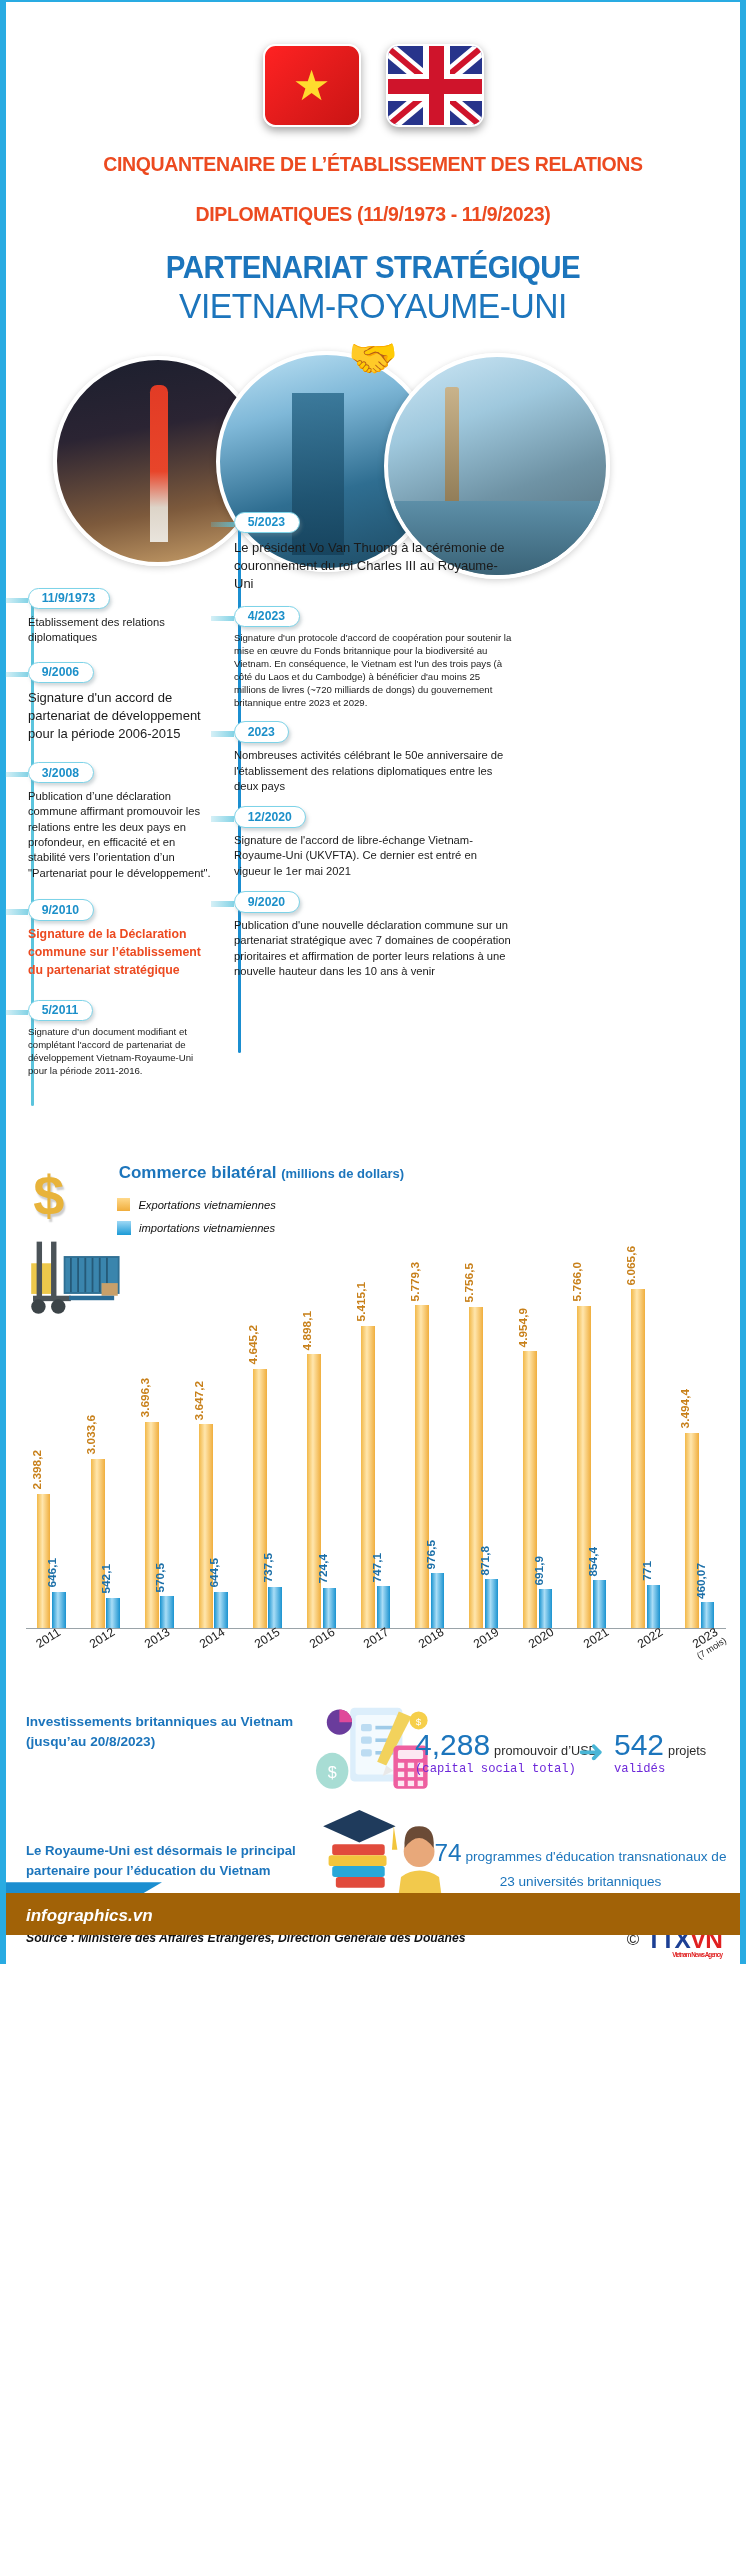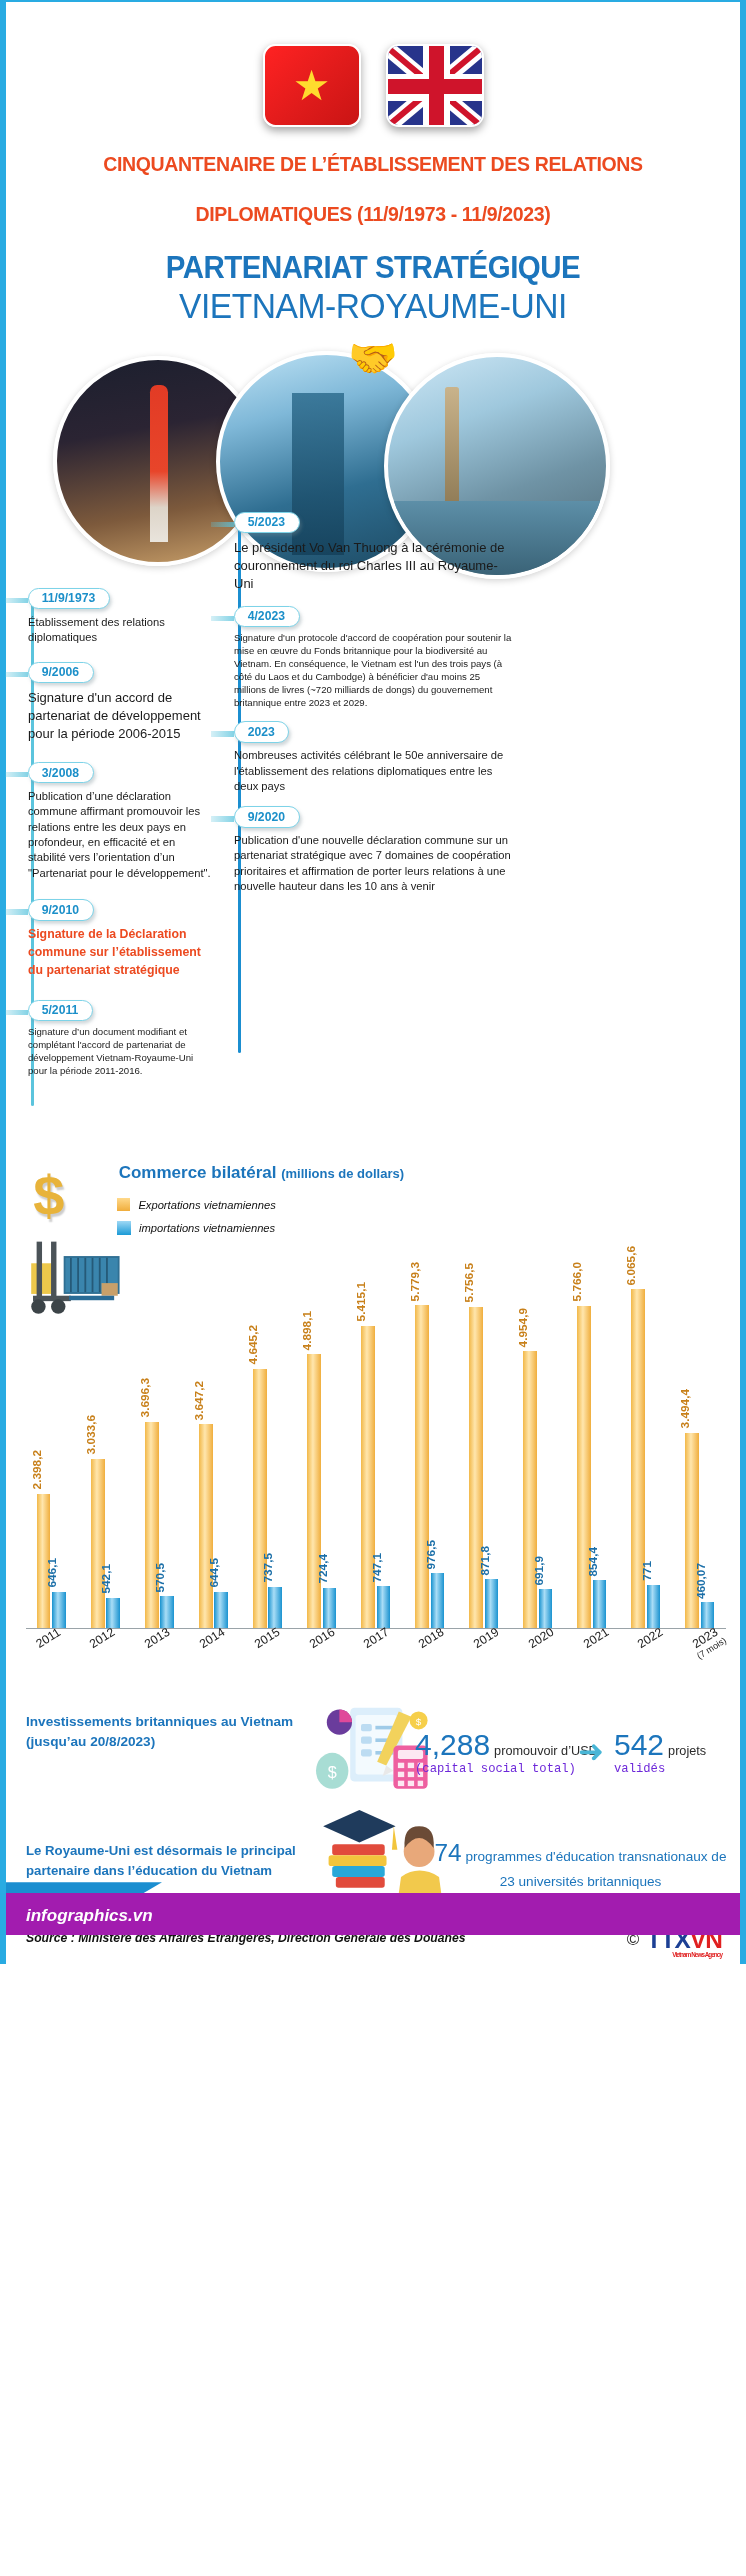--- a/index.html
+++ b/index.html
@@ -222,21 +222,21 @@
     position: absolute; left: 20px; top: 132px;
     font-style: italic; font-weight: 700; font-size: 12.2px; color: #111;
   }
   .ttx { position: absolute; right: 18px; top: 127px; display:flex; align-items:center; gap:7.2px; }
   .ttx .copy { font-size: 17px; color:#2b2b2b; }
   .ttx .logo { color:#1c3f94; font-weight: 900; font-size: 24.4px; letter-spacing:-0.9px; position:relative; }
   .ttx .logo .vn { color:#e02020; }
   .ttx .sublogo { position:absolute; right:0; top: 24.4px; font-size: 6.3px; color:#e02020; font-weight:700; white-space:nowrap;}
   .footer-bar {
     position: absolute; left: 0; right: 0; bottom: 0; height: 42px;
-    background: #a21caf;
+    background: #a16207;
   }
   .footer-bar:before {
     content:""; position:absolute; left:0; top:-11px; width: 156px; height: 11px;
     background: #1b8ed0;
     clip-path: polygon(0 0, 100% 0, 88% 100%, 0 100%);
   }
   .footer-txt {
     position: absolute; left: 20px; bottom: 9px;
     color: #fff; font-style: italic; font-weight: 900; font-size: 17px;
   }
@@ -289,20 +289,25 @@
       </div>
       <div class="tl-item">
         <div class="connector"></div>
         <span class="pill">4/2023</span>
         <div class="tl-text small">Signature d'un protocole d'accord de coopération pour soutenir la mise en œuvre du Fonds britannique pour la biodiversité au Vietnam. En conséquence, le Vietnam est l'un des trois pays (à côté du Laos et du Cambodge) à bénéficier d'au moins 25 millions de livres (~720 milliards de dongs) du gouvernement britannique entre 2023 et 2029.</div>
       </div>
       <div class="tl-item">
         <div class="connector"></div>
         <span class="pill">2023</span>
         <div class="tl-text">Nombreuses activités célébrant le 50e anniversaire de l'établissement des relations diplomatiques entre les deux pays</div>
+      </div>
+      <div class="tl-item">
+        <div class="connector"></div>
+        <span class="pill">12/2020</span>
+        <div class="tl-text">Signature de l'accord de libre-échange Vietnam- Royaume-Uni (UKVFTA). Ce dernier est entré en vigueur le 1er mai 2021</div>
       </div>
       <div class="tl-item">
         <div class="connector"></div>
         <span class="pill">9/2020</span>
         <div class="tl-text">Publication d'une nouvelle déclaration commune sur un partenariat stratégique avec 7 domaines de coopération prioritaires et affirmation de porter leurs relations à une nouvelle hauteur dans les 10 ans à venir</div>
       </div>
     </div>
 
     <div class="tl-col tl-left" style="top:9px;">
       <div class="tl-item">
@@ -543,21 +548,21 @@
       </div>
       <div class="arrow-ic">➜</div>
       <div class="stat-b">
         <span class="stat-num">542</span>
         <span class="stat-unit">projets</span>
         <div class="stat-sub">validés</div>
       </div>
     </div>
 
     <div class="edu-row">
-      <div class="edu-lbl">Le Royaume-Uni est désormais le principal partenaire dans l’éducation du Vietnam</div>
+      <div class="edu-lbl">Le Royaume-Uni est désormais le principal partenaire pour l’éducation du Vietnam</div>
       <svg class="grad-icon" viewBox="0 0 190 150">
         <path d="M30 30 l40 -18 40 18 -40 18 Z" fill="#1f3b5c"></path>
         <path d="M108 30 l4 26 -6 0 Z" fill="#f2c53d"></path>
         <rect x="40" y="50" width="58" height="12" rx="3" fill="#e14b3c"></rect>
         <rect x="36" y="62" width="64" height="12" rx="3" fill="#f2c53d"></rect>
         <rect x="40" y="74" width="58" height="12" rx="3" fill="#29a8d8"></rect>
         <rect x="44" y="86" width="54" height="12" rx="3" fill="#e14b3c"></rect>
         <circle cx="136" cy="58" r="17" fill="#e8a87a"></circle>
         <path d="M120 54 q16 -22 32 0 q2 -24 -16 -24 q-18 0 -16 24Z" fill="#6b4b36"></path>
         <path d="M116 86 q20 -14 42 0 l6 44 -54 0 Z" fill="#f2c94c"></path>

